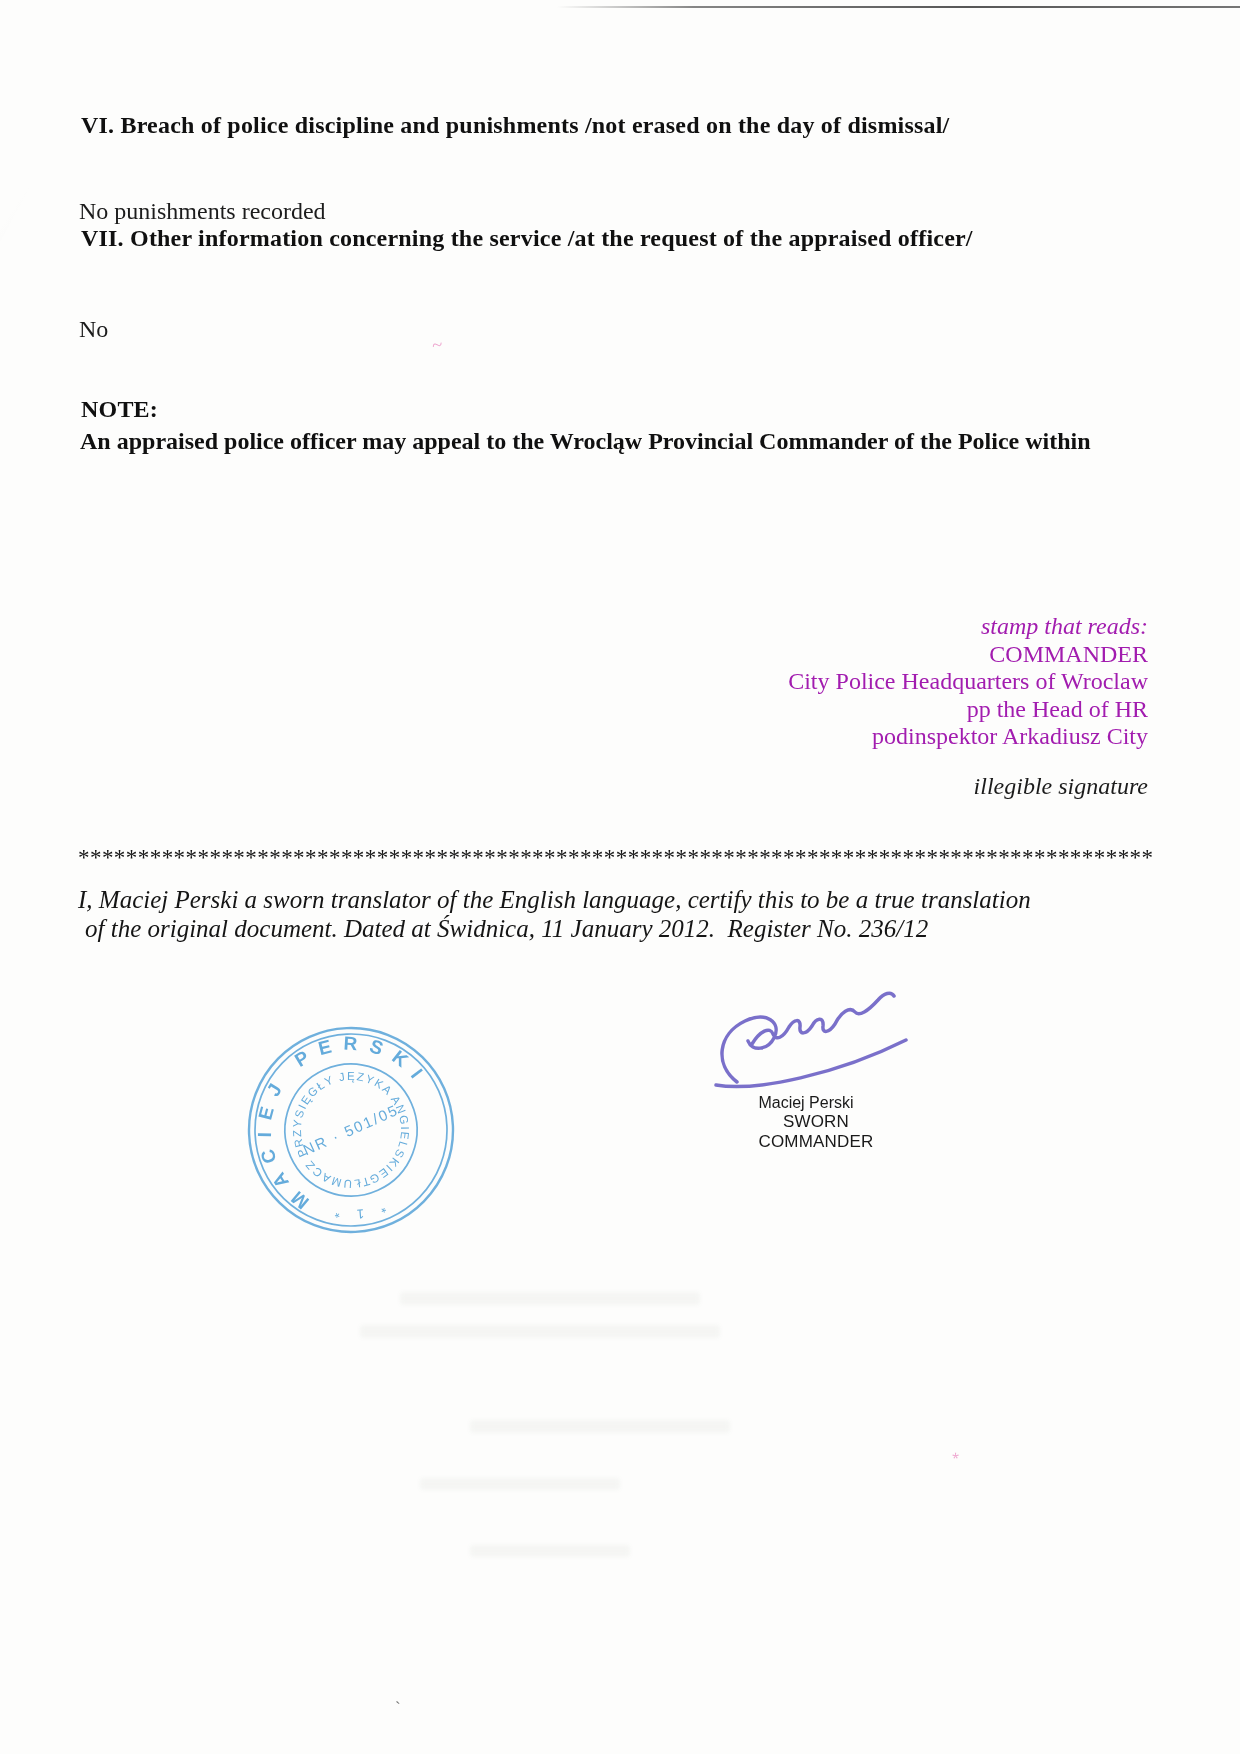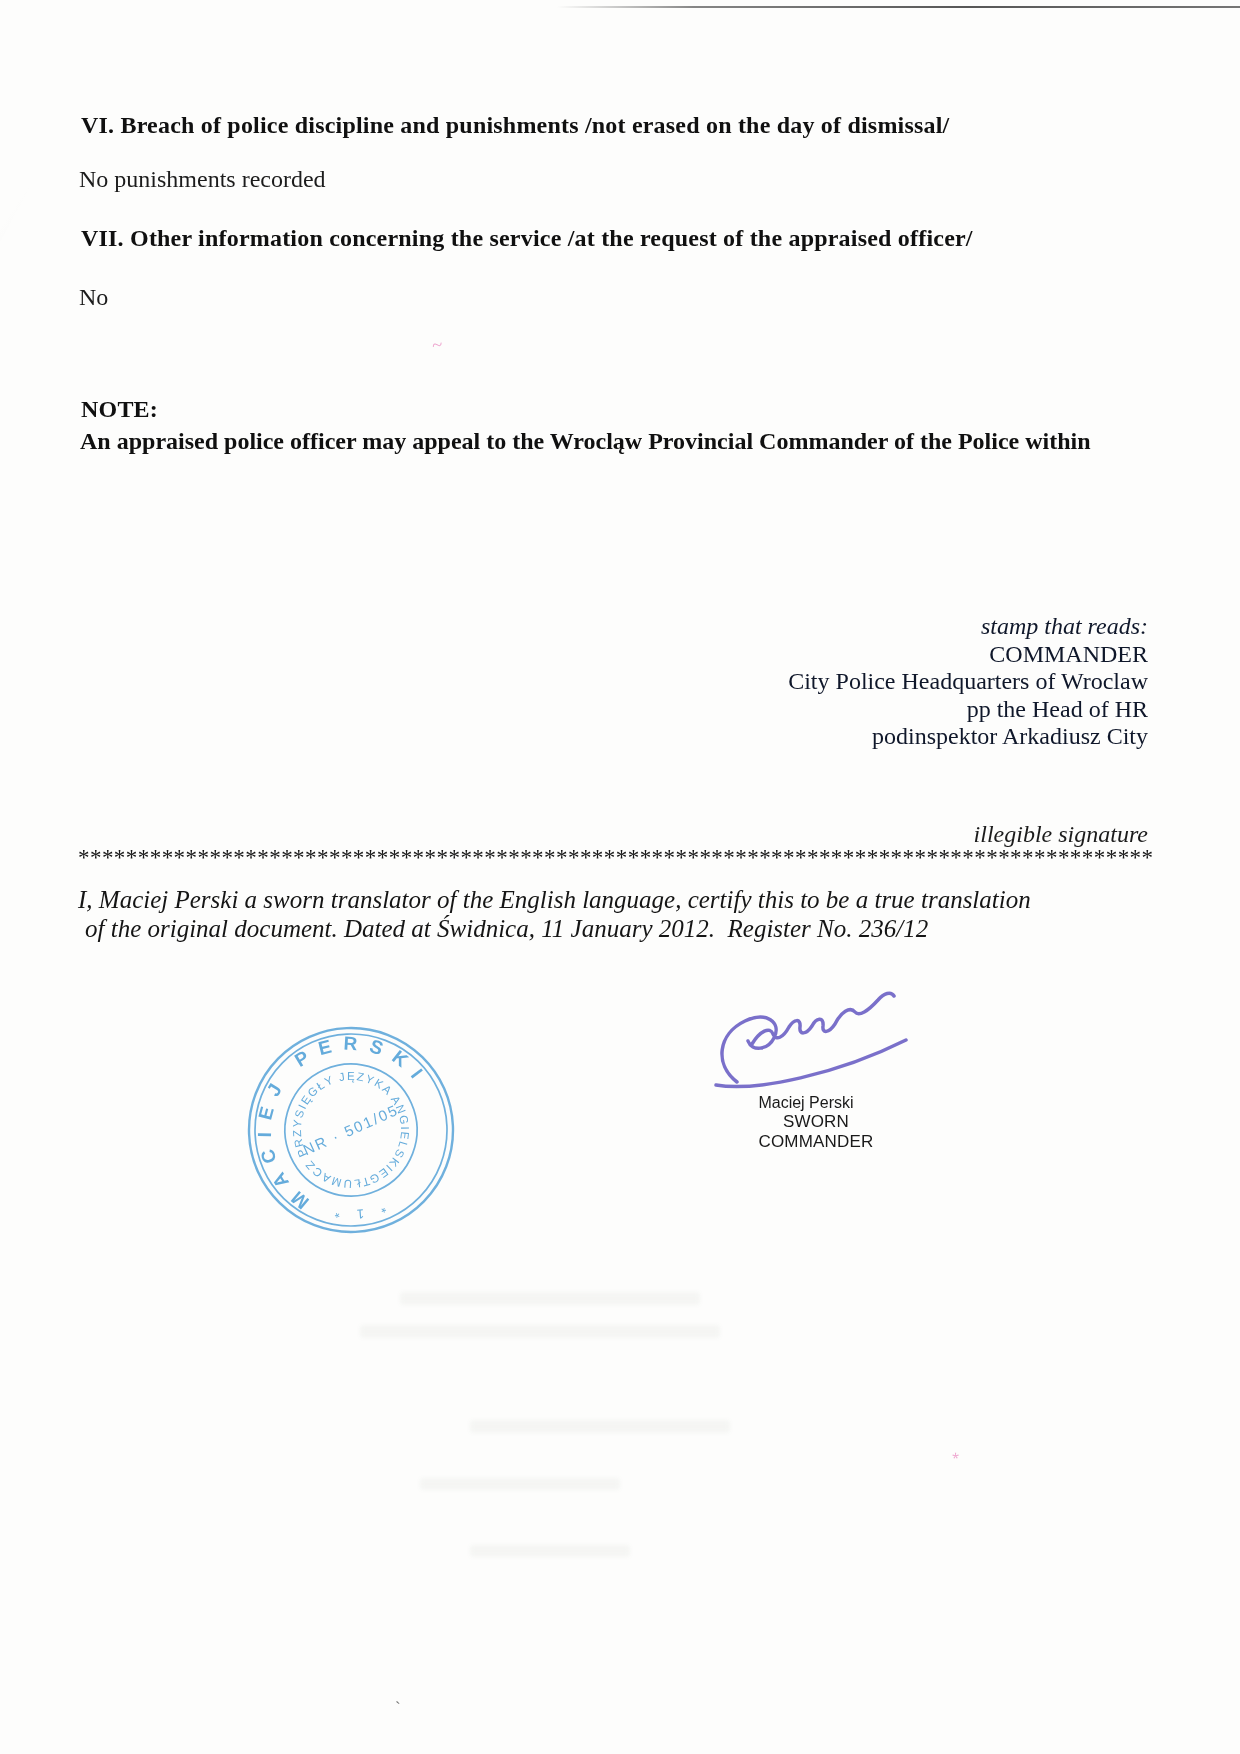--- a/index.html
+++ b/index.html
@@ -17,43 +17,43 @@
     font-weight:bold;
     font-size:24px;
     letter-spacing:0.2px;
     color:#101010;
     white-space:nowrap;
   }
   .bodytext{
     font-size:24px;
     color:#1c1c1c;
     white-space:nowrap;
+    margin-top:32px;
   }
   .note-body{
     font-weight:bold;
     font-size:24px;
     color:#101010;
     line-height:30px;
     white-space:nowrap;
   }
   .transcript{
     right:92px;
     text-align:right;
     font-size:24px;
     line-height:27.5px;
-    color:#0f172a;
+    color:#a21caf;
     white-space:nowrap;
   }
   .transcript .intro{font-style:italic;}
   .italic-note{
     font-style:italic;
     font-size:24px;
     color:#1c1c1c;
     white-space:nowrap;
-    margin-top:48px;
   }
   .separator{
     font-size:23px;
     letter-spacing:0.45px;
     color:#151515;
     white-space:nowrap;
     width:1085px;
     overflow:hidden;
   }
   .certification{

